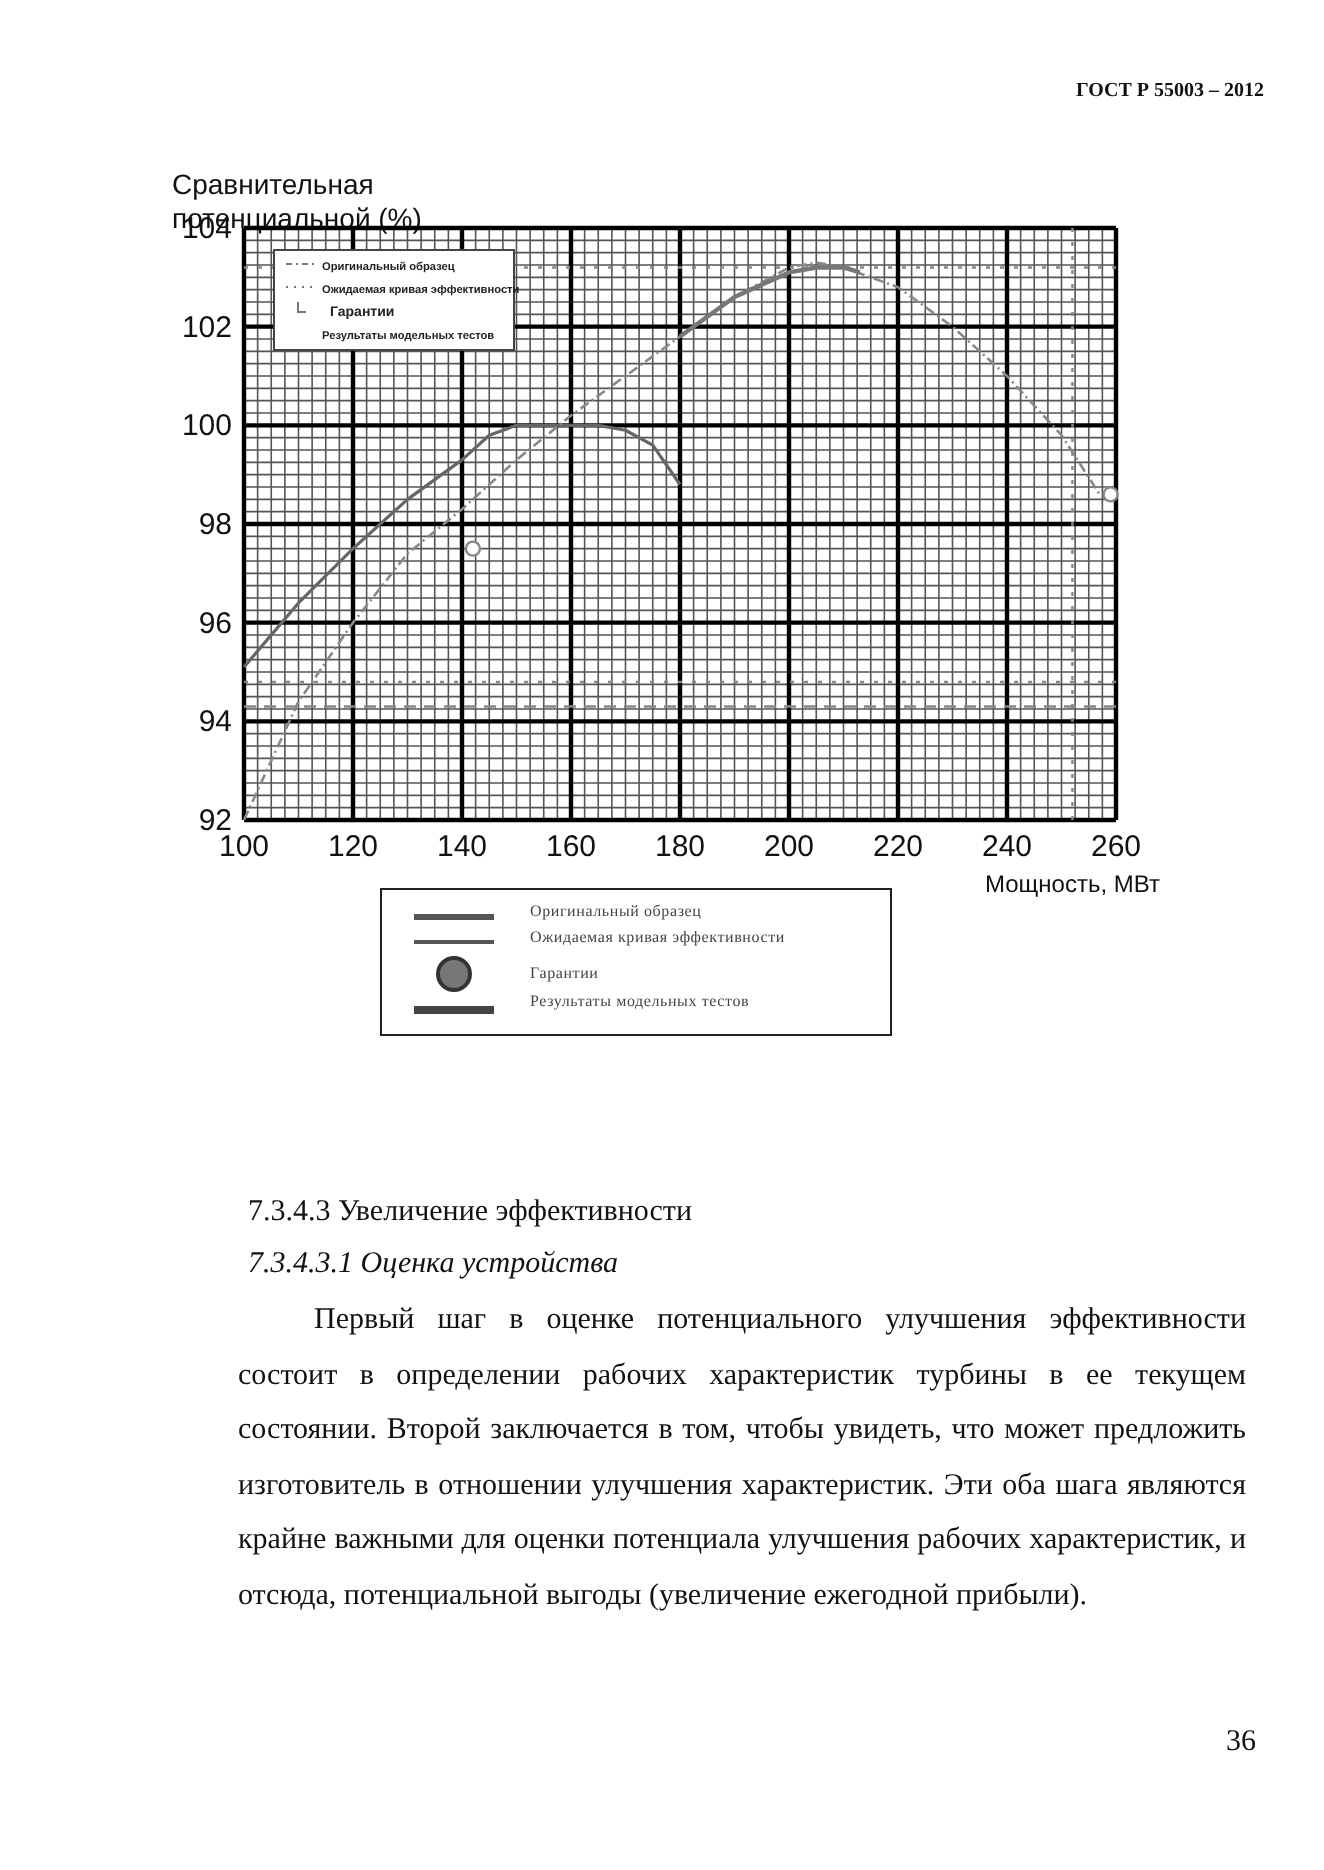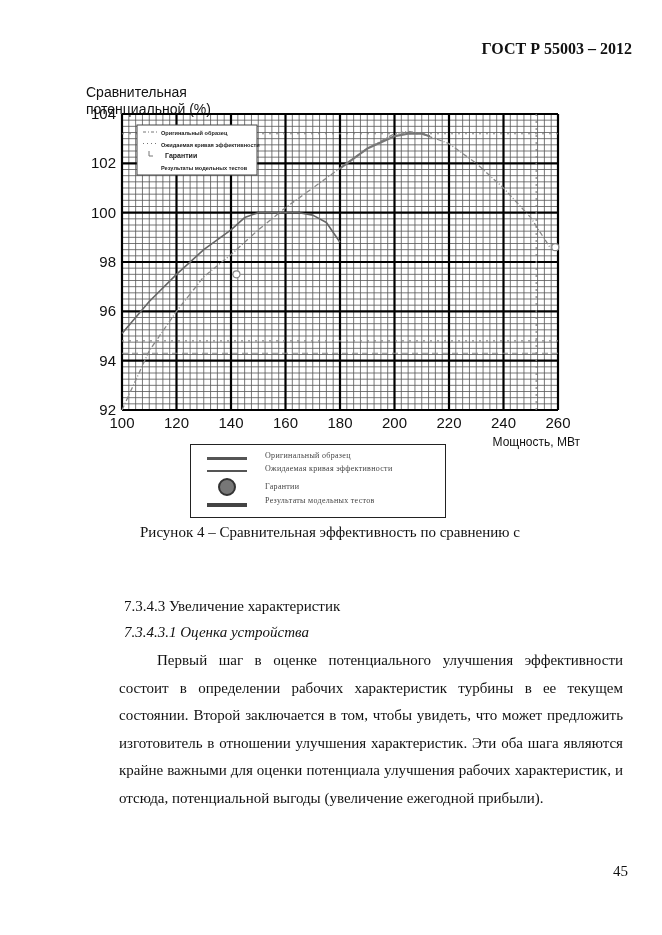--- a/index.html
+++ b/index.html
@@ -1,19 +1,19 @@
 <!DOCTYPE html>
 <html><head>
 <meta charset="utf-8">
 <style>
   html, body { margin: 0; padding: 0; background: #ffffff; }
   body { width: 662px; height: 935px; position: relative; overflow: hidden; color: #111; }
   .serif { font-family: "Liberation Serif", "DejaVu Serif", serif; }
   .sans { font-family: "Liberation Sans", "DejaVu Sans", sans-serif; }
-  .header { position: absolute; right: 30px; top: 40px; font-weight: bold; font-size: 16px; }
+  .header { position: absolute; right: 30px; top: 40px; font-weight: bold; font-size: 10px; }
   .ylabel { position: absolute; left: 86px; top: 68px; font-size: 14px; line-height: 17px; margin-top: 16px; }
   .legend-box { position: absolute; left: 190px; top: 444px; width: 254px; height: 72px; border: 1px solid #222; background: #fff; }
   .legend-row { position: absolute; left: 0; width: 100%; height: 14px; }
   .legend-row .txt { position: absolute; left: 74px; font-size: 8px; color: #444; letter-spacing: 0.3px; }
   .legend-row .swatch { position: absolute; left: 16px; width: 40px; }
   .caption { position: absolute; left: 90px; top: 522px; width: 480px; text-align: center; font-size: 15px; line-height: 20px; }
   .sec { position: absolute; left: 124px; font-size: 15px; }
   .para { position: absolute; left: 86px; top: 647px; width: 504px; font-size: 15px; line-height: 27.6px; text-align: justify; margin-left: 33px; }
   .para .indent { display: inline-block; width: 38px; }
   .pageno { position: absolute; right: 34px; top: 863px; font-size: 15px; }
@@ -192,21 +192,20 @@
     <div style="position:absolute;left:27px;top:-4px;width:14px;height:14px;border-radius:50%;background:#777;border:2px solid #333;"></div>
     <span class="txt">Гарантии</span>
   </div>
   <div class="legend-row" style="top:51px;">
     <div class="swatch" style="top:7px;height:4px;background:#444;"></div>
     <span class="txt">Результаты модельных тестов</span>
   </div>
 </div>
 
 <div class="caption serif">
-  <div>Рисунок 4 – Сравнительная эффективность по сравнению с</div>
 </div>
 
-<div class="sec serif" style="top:598px;">7.3.4.3 Увеличение характеристик</div>
+<div class="sec serif" style="top:598px;">7.3.4.3 Увеличение эффективности</div>
 <div class="sec serif" style="top:624px;font-style:italic;">7.3.4.3.1 Оценка устройства</div>
 
 <div class="para serif"><span class="indent"></span><span>Первый шаг в оценке потенциального улучшения эффективности состоит в определении рабочих характеристик турбины в ее текущем состоянии. Второй заключается в том, чтобы увидеть, что может предложить изготовитель в отношении улучшения характеристик. Эти оба шага являются крайне важными для оценки потенциала улучшения рабочих характеристик, и отсюда, потенциальной выгоды (увеличение ежегодной прибыли).</span></div>
 
-<div class="pageno serif">45</div>
+<div class="pageno serif">36</div>
 
 </body></html>

